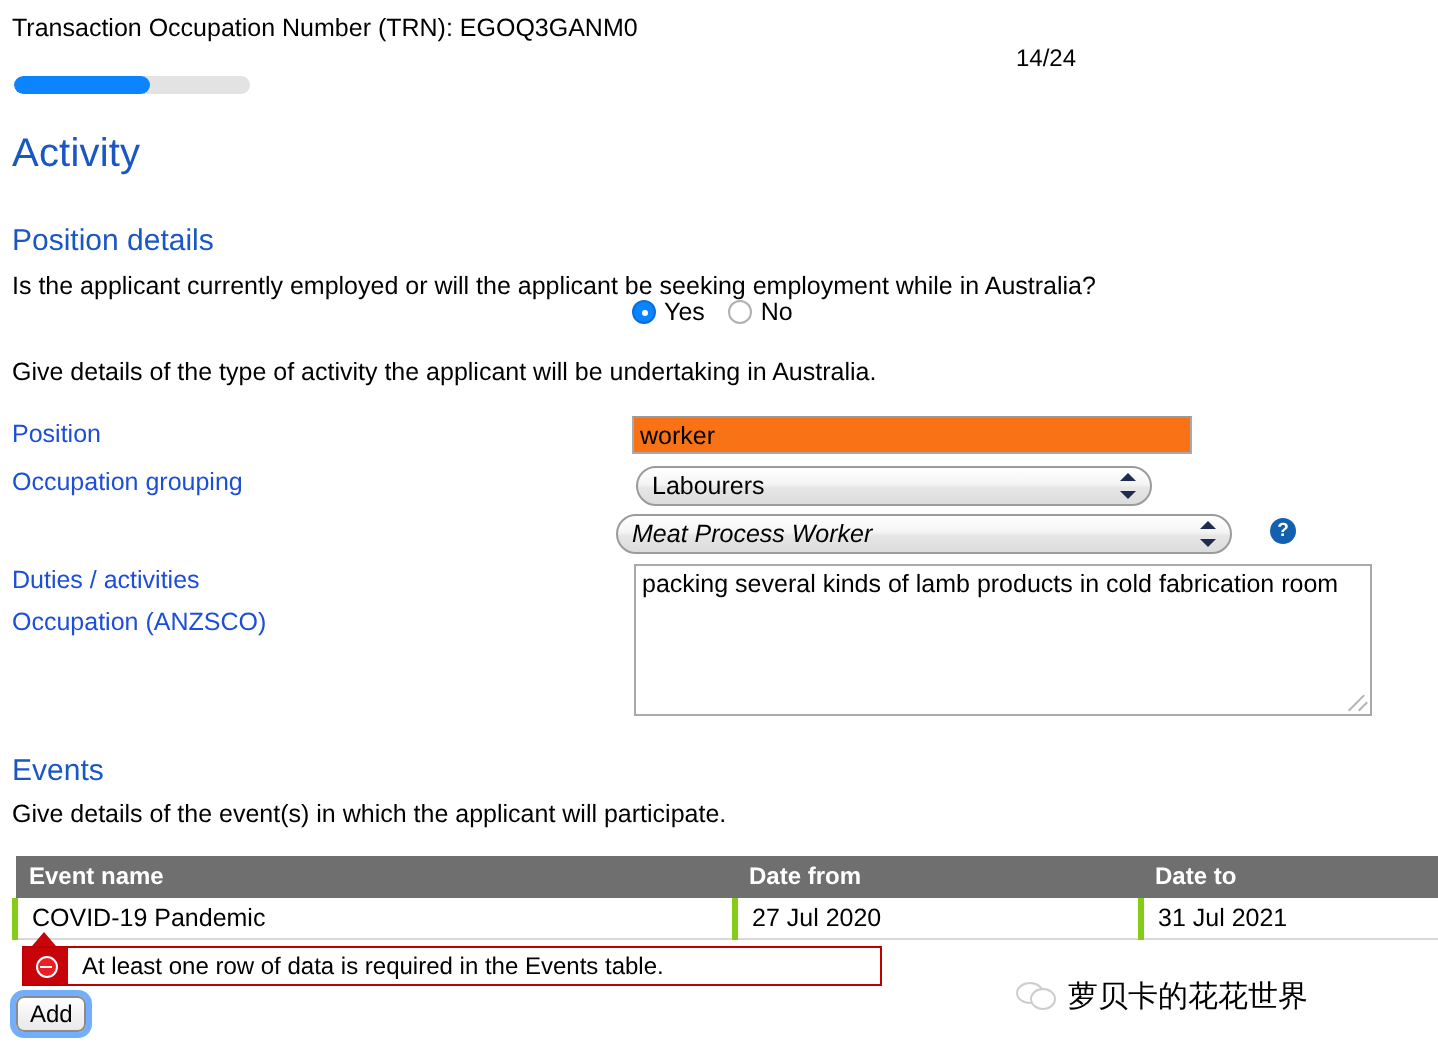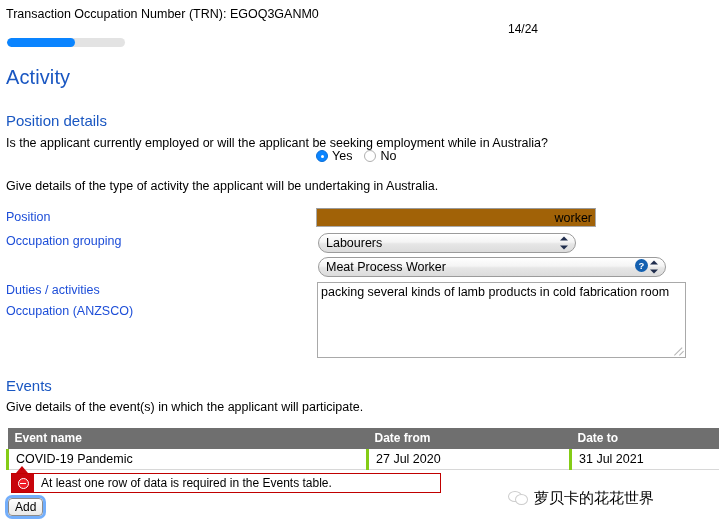--- a/index.html
+++ b/index.html
@@ -132,49 +132,48 @@
 
   .text-input {
     position: absolute;
     left: 316px;
     top: 208px;
     width: 280px;
     height: 19px;
     box-sizing: border-box;
     border: 1px solid #a9a9a9;
     border-top-color: #9a9a9a;
-    background: #a16207;
+    background: #f97316;
     font-family: "Liberation Sans", sans-serif;
     font-size: 12.5px;
     color: #000;
     padding: 1px 3px;
     outline: none;
     border-radius: 0;
-    text-align: right;
   }
 
   .select-wrap {
     position: absolute;
     box-sizing: border-box;
     height: 20px;
     border: 1px solid #9b9b9b;
     border-radius: 10px;
     background: linear-gradient(to bottom, #ffffff 0%, #f4f4f4 45%, #e6e6e6 55%, #dcdcdc 100%);
     box-shadow: 0 1px 0 rgba(255,255,255,0.7) inset;
     display: flex;
     align-items: center;
     font-size: 12.5px;
     color: #000;
     padding-left: 7px;
     padding-right: 20px;
     white-space: nowrap;
     overflow: hidden;
   }
   .select-grouping { left: 318px; top: 233px; width: 258px; }
-  .select-anzsco   { left: 318px; top: 257px; width: 348px; }
+  .select-anzsco   { left: 308px; top: 257px; width: 308px; font-style: italic; }
 
   .select-arrows {
     position: absolute;
     right: 7px;
     top: 50%;
     transform: translateY(-50%);
     width: 8px;
     height: 13px;
     display: flex;
     flex-direction: column;

